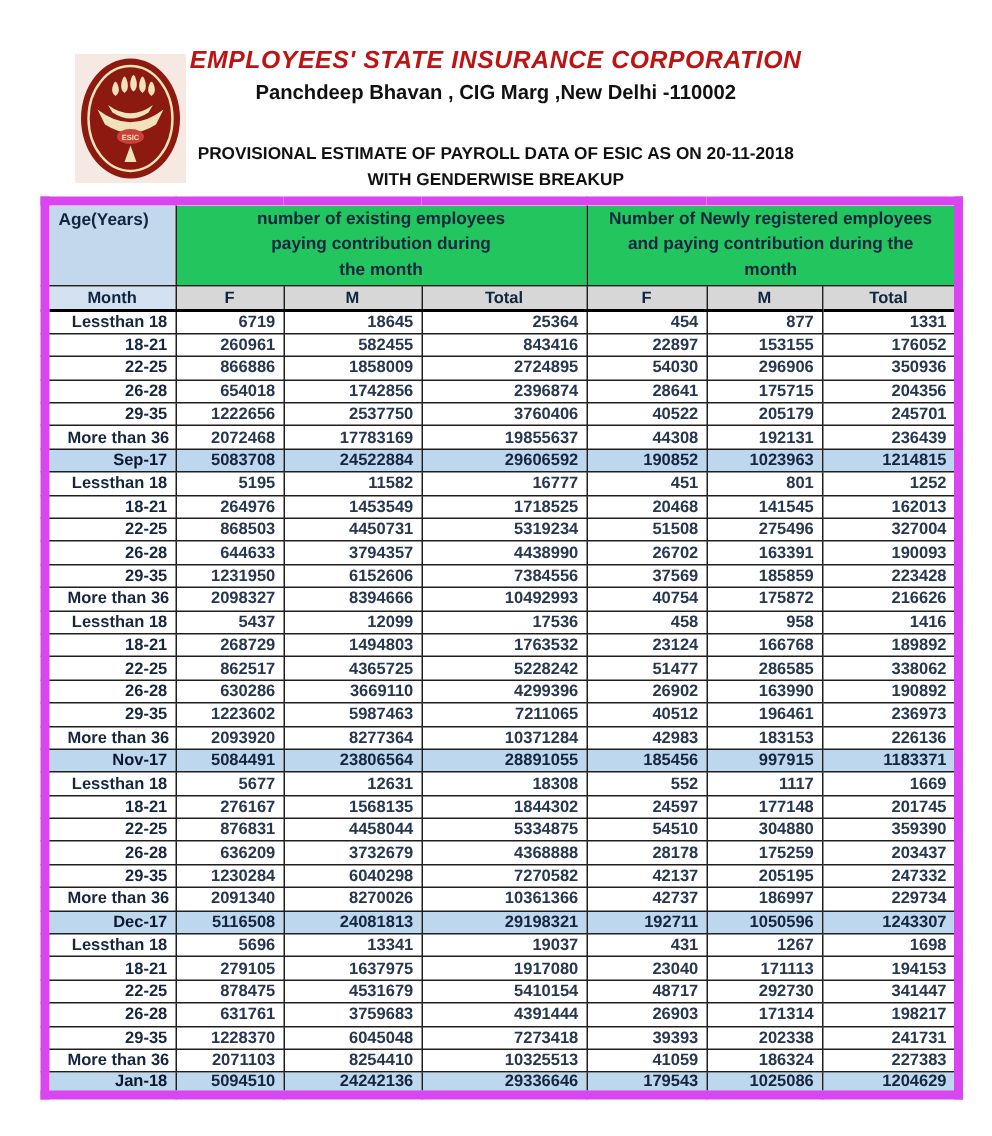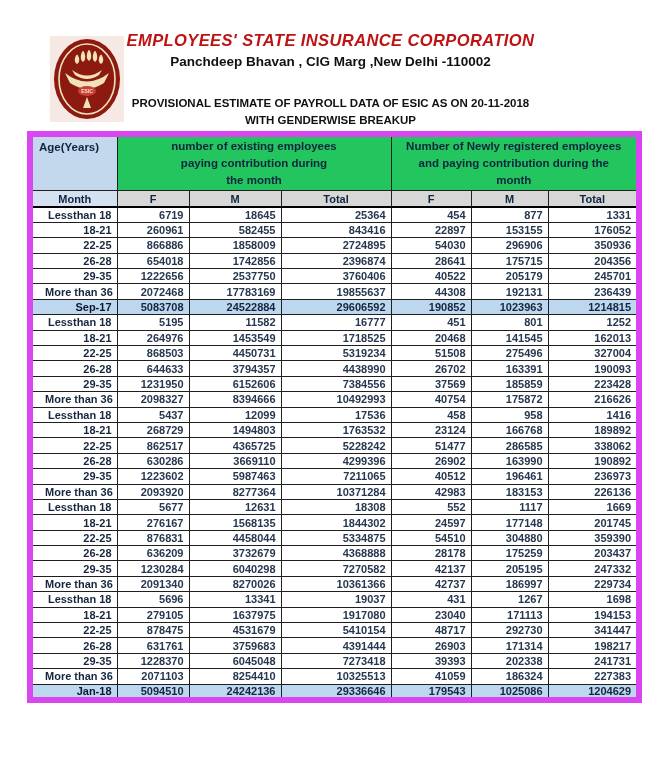--- a/index.html
+++ b/index.html
@@ -290,20 +290,29 @@
         </tr>
         <tr>
           <td class="lbl">More than 36</td>
           <td>2093920</td>
           <td>8277364</td>
           <td>10371284</td>
           <td>42983</td>
           <td>183153</td>
           <td>226136</td>
         </tr>
+        <tr class="summary">
+          <td class="lbl">Nov-17</td>
+          <td>5084491</td>
+          <td>23806564</td>
+          <td>28891055</td>
+          <td>185456</td>
+          <td>997915</td>
+          <td>1183371</td>
+        </tr>
         <tr>
           <td class="lbl">Lessthan 18</td>
           <td>5677</td>
           <td>12631</td>
           <td>18308</td>
           <td>552</td>
           <td>1117</td>
           <td>1669</td>
         </tr>
         <tr>
@@ -343,20 +352,29 @@
           <td>247332</td>
         </tr>
         <tr>
           <td class="lbl">More than 36</td>
           <td>2091340</td>
           <td>8270026</td>
           <td>10361366</td>
           <td>42737</td>
           <td>186997</td>
           <td>229734</td>
+        </tr>
+        <tr class="summary">
+          <td class="lbl">Dec-17</td>
+          <td>5116508</td>
+          <td>24081813</td>
+          <td>29198321</td>
+          <td>192711</td>
+          <td>1050596</td>
+          <td>1243307</td>
         </tr>
         <tr>
           <td class="lbl">Lessthan 18</td>
           <td>5696</td>
           <td>13341</td>
           <td>19037</td>
           <td>431</td>
           <td>1267</td>
           <td>1698</td>
         </tr>

